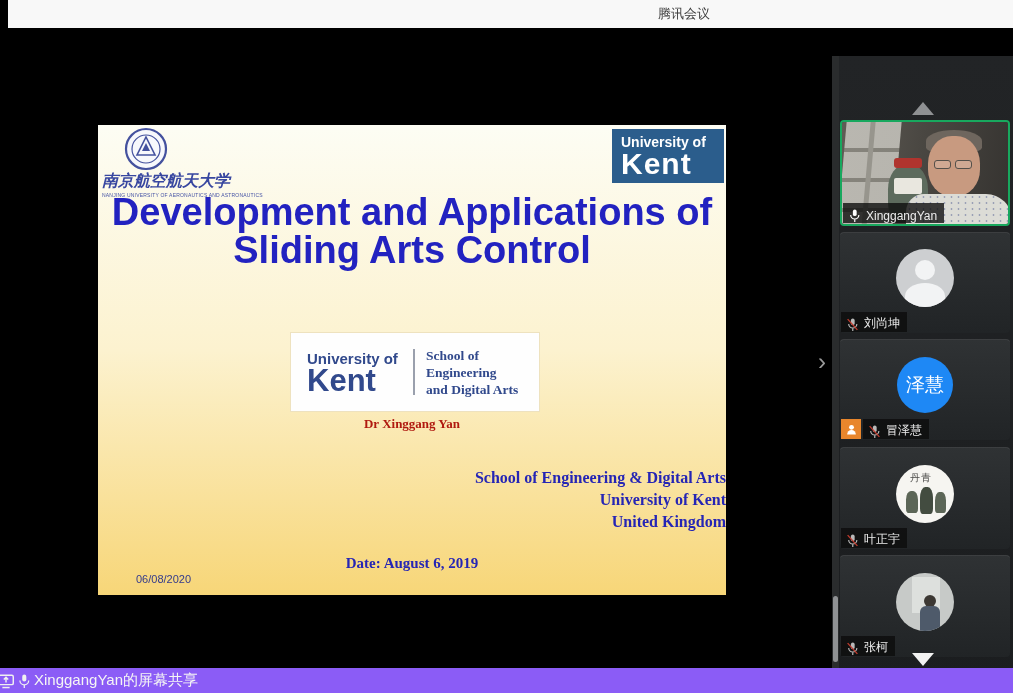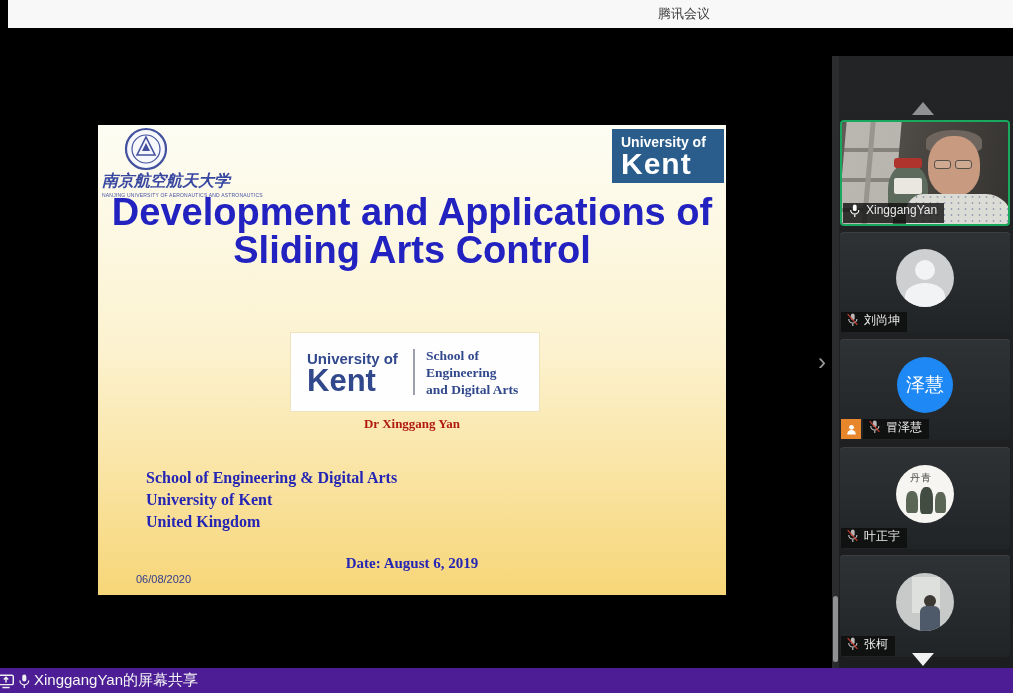--- a/index.html
+++ b/index.html
@@ -39,21 +39,21 @@
                box-shadow:0 0 0 1px #eee2bf; display:flex; align-items:center; }
   .sb-left { width:122px; padding-left:16px; color:#31498c; }
   .sb-left .u1 { font-size:15px; font-weight:bold; }
   .sb-left .u2 { font-size:31px; font-weight:bold; line-height:27px; }
   .sb-div { width:2px; height:46px; background:#9aa0ad; }
   .sb-right { padding-left:11px; font-family:"Liberation Serif", serif; font-weight:bold;
               font-size:13.5px; color:#31498c; line-height:17px; }
 
   .presenter { position:absolute; left:0; top:291px; width:100%; text-align:center;
                font-family:"Liberation Serif", serif; font-weight:bold; font-size:13px; color:#b01a10; }
-  .affil { position:absolute; left:0; width:100%; text-align:left;
+  .affil { position:absolute; left:0; width:100%; text-align:right;
            font-family:"Liberation Serif", serif; font-weight:bold; font-size:16px; color:#2525b5;padding-left:48px; }
   .af1 { top:344px; } .af2 { top:366px; } .af3 { top:388px; }
   .dateline { position:absolute; left:0; top:430px; width:100%; text-align:center;
               font-family:"Liberation Serif", serif; font-weight:bold; font-size:15px; color:#2525b5; }
   .datestamp { position:absolute; left:38px; top:448px; font-size:11px; color:#333a8c; }
 
   
   .chevron { position:absolute; left:812px; top:321px; width:20px; height:28px; color:#9a9a9a;
              font-size:24px; line-height:26px; text-align:center; cursor:pointer; }
 
@@ -72,21 +72,21 @@
 
   .tile { position:absolute; left:8px; width:170px; border-radius:4px;
           background:linear-gradient(180deg,#2f3234,#212426); border-top:1px solid rgba(255,255,255,0.12);
           overflow:hidden; cursor:pointer; }
   .t1 { top:64px;  height:106px; border:2px solid #18a85e; background:#44423d; }
   .t2 { top:176px; height:101px; }
   .t3 { top:283px; height:101px; }
   .t4 { top:391px; height:102px; }
   .t5 { top:499px; height:102px; }
 
-  .namelabel { position:absolute; left:1px; bottom:1px; height:20px; display:flex; align-items:flex-start;
+  .namelabel { position:absolute; left:1px; bottom:1px; height:20px; display:flex; align-items:flex-end;
                gap:5px; padding:0 7px 0 5px; background:rgba(12,12,12,0.78); color:#ececec;
                font-size:12px; white-space:nowrap; z-index:3; }
   .t3 .namelabel { left:23px; }
   .hostbadge { position:absolute; left:1px; bottom:1px; width:20px; height:20px; background:#e8862c;
                display:flex; align-items:center; justify-content:center; z-index:3; }
 
   .avcenter { position:absolute; left:0; top:0; width:100%; height:100%;
               display:flex; align-items:center; justify-content:center; }
   .av-default { width:58px; height:58px; border-radius:50%; background:#cdcfd1; margin-bottom:10px;
                 position:relative; overflow:hidden; }
@@ -121,21 +121,21 @@
   .art-bg .a2 { position:absolute; left:24px; top:22px; width:13px; height:27px; background:#434c40; border-radius:40% 40% 20% 20%; }
   .art-bg .a3 { position:absolute; left:39px; top:27px; width:11px; height:21px; background:#5c6657; border-radius:40% 40% 20% 20%; }
   .art-bg .a4 { position:absolute; left:14px; top:6px; width:30px; height:10px; color:#4a4a48; font-size:10px; letter-spacing:1px; }
   
   .photo-bg { width:100%; height:100%; background:#c7cac8; position:relative; }
   .photo-bg .b1 { position:absolute; left:16px; top:4px; width:28px; height:36px; background:#dde0dd; }
   .photo-bg .b2 { position:absolute; left:28px; top:22px; width:12px; height:12px; border-radius:50%; background:#3c3833; }
   .photo-bg .b3 { position:absolute; left:24px; top:33px; width:20px; height:25px; border-radius:6px 6px 0 0; background:#4e5a6a; }
 
   
-  .bottombar { position:absolute; left:0; top:668px; width:1013px; height:25px; background:#4c1d95;
+  .bottombar { position:absolute; left:0; top:668px; width:1013px; height:25px; background:#8b5cf6;
                display:flex; align-items:center; color:#f5f5f5; }
   .bb-icons { display:flex; align-items:center; margin-left:-3px; }
   .bb-text { font-size:15px; margin-left:3px; }
 
   svg { display:block; }
 </style>
 </head>
 <body>
 
 <div class="screen">

